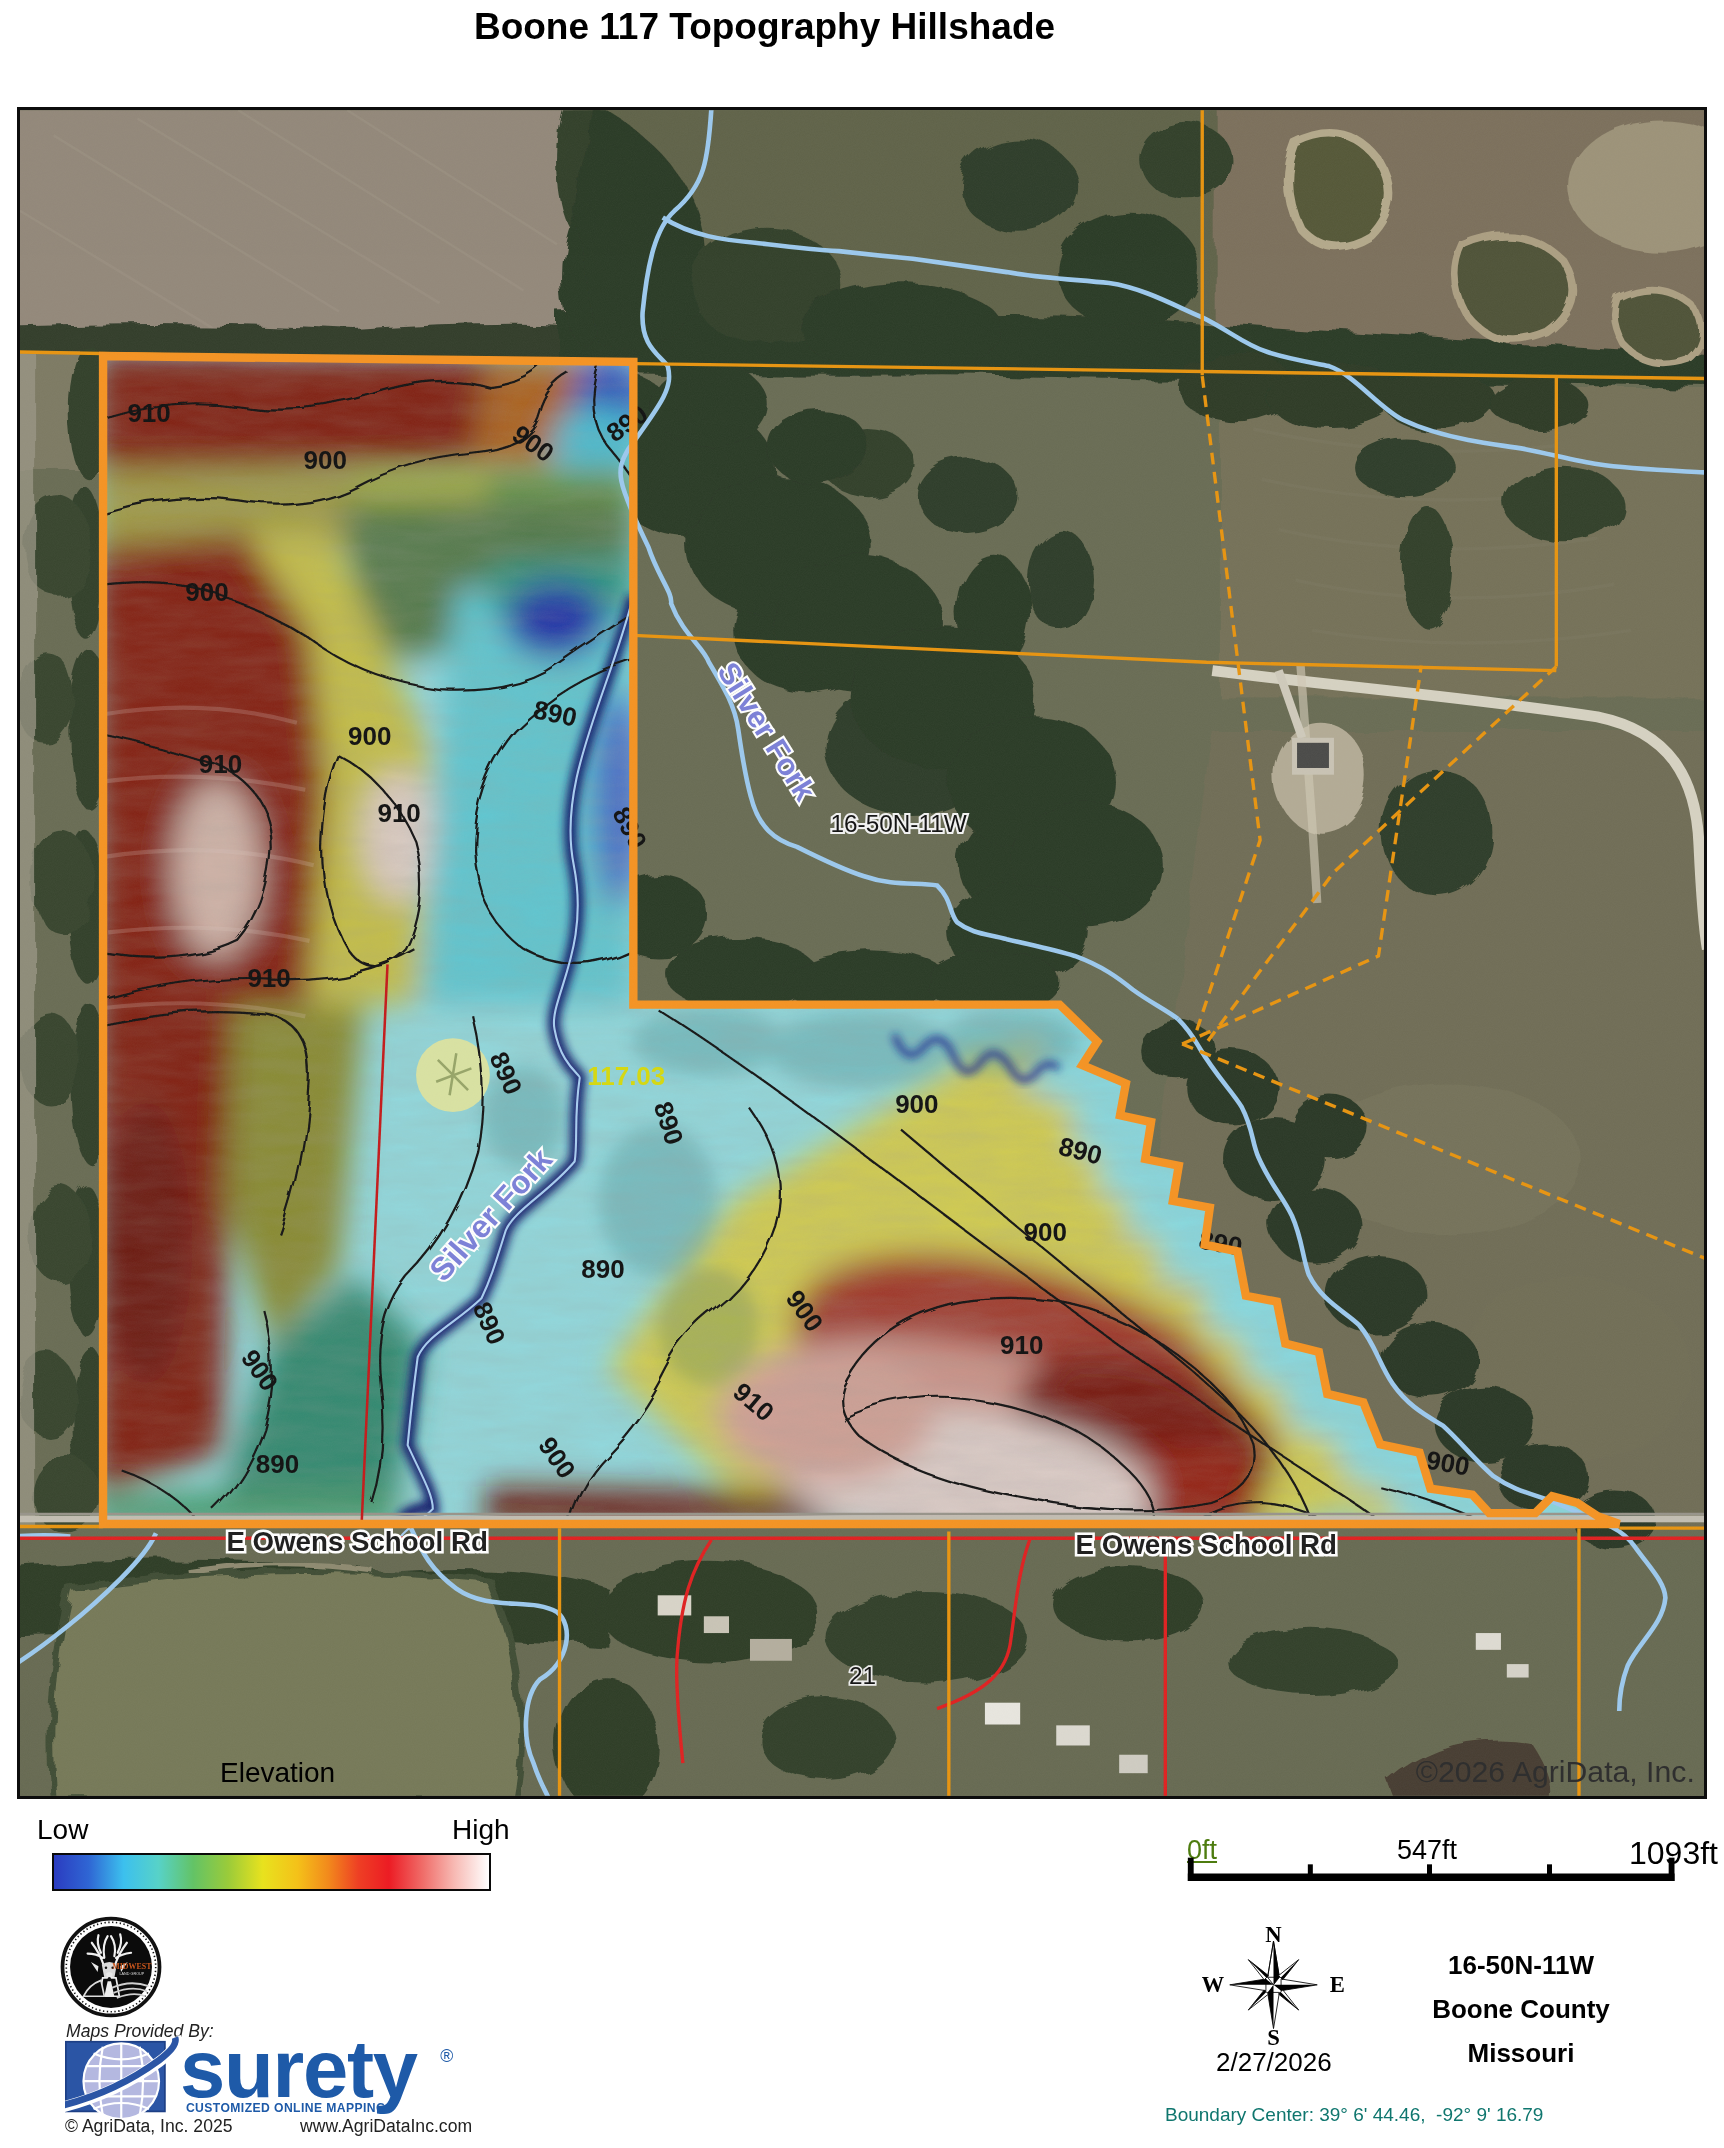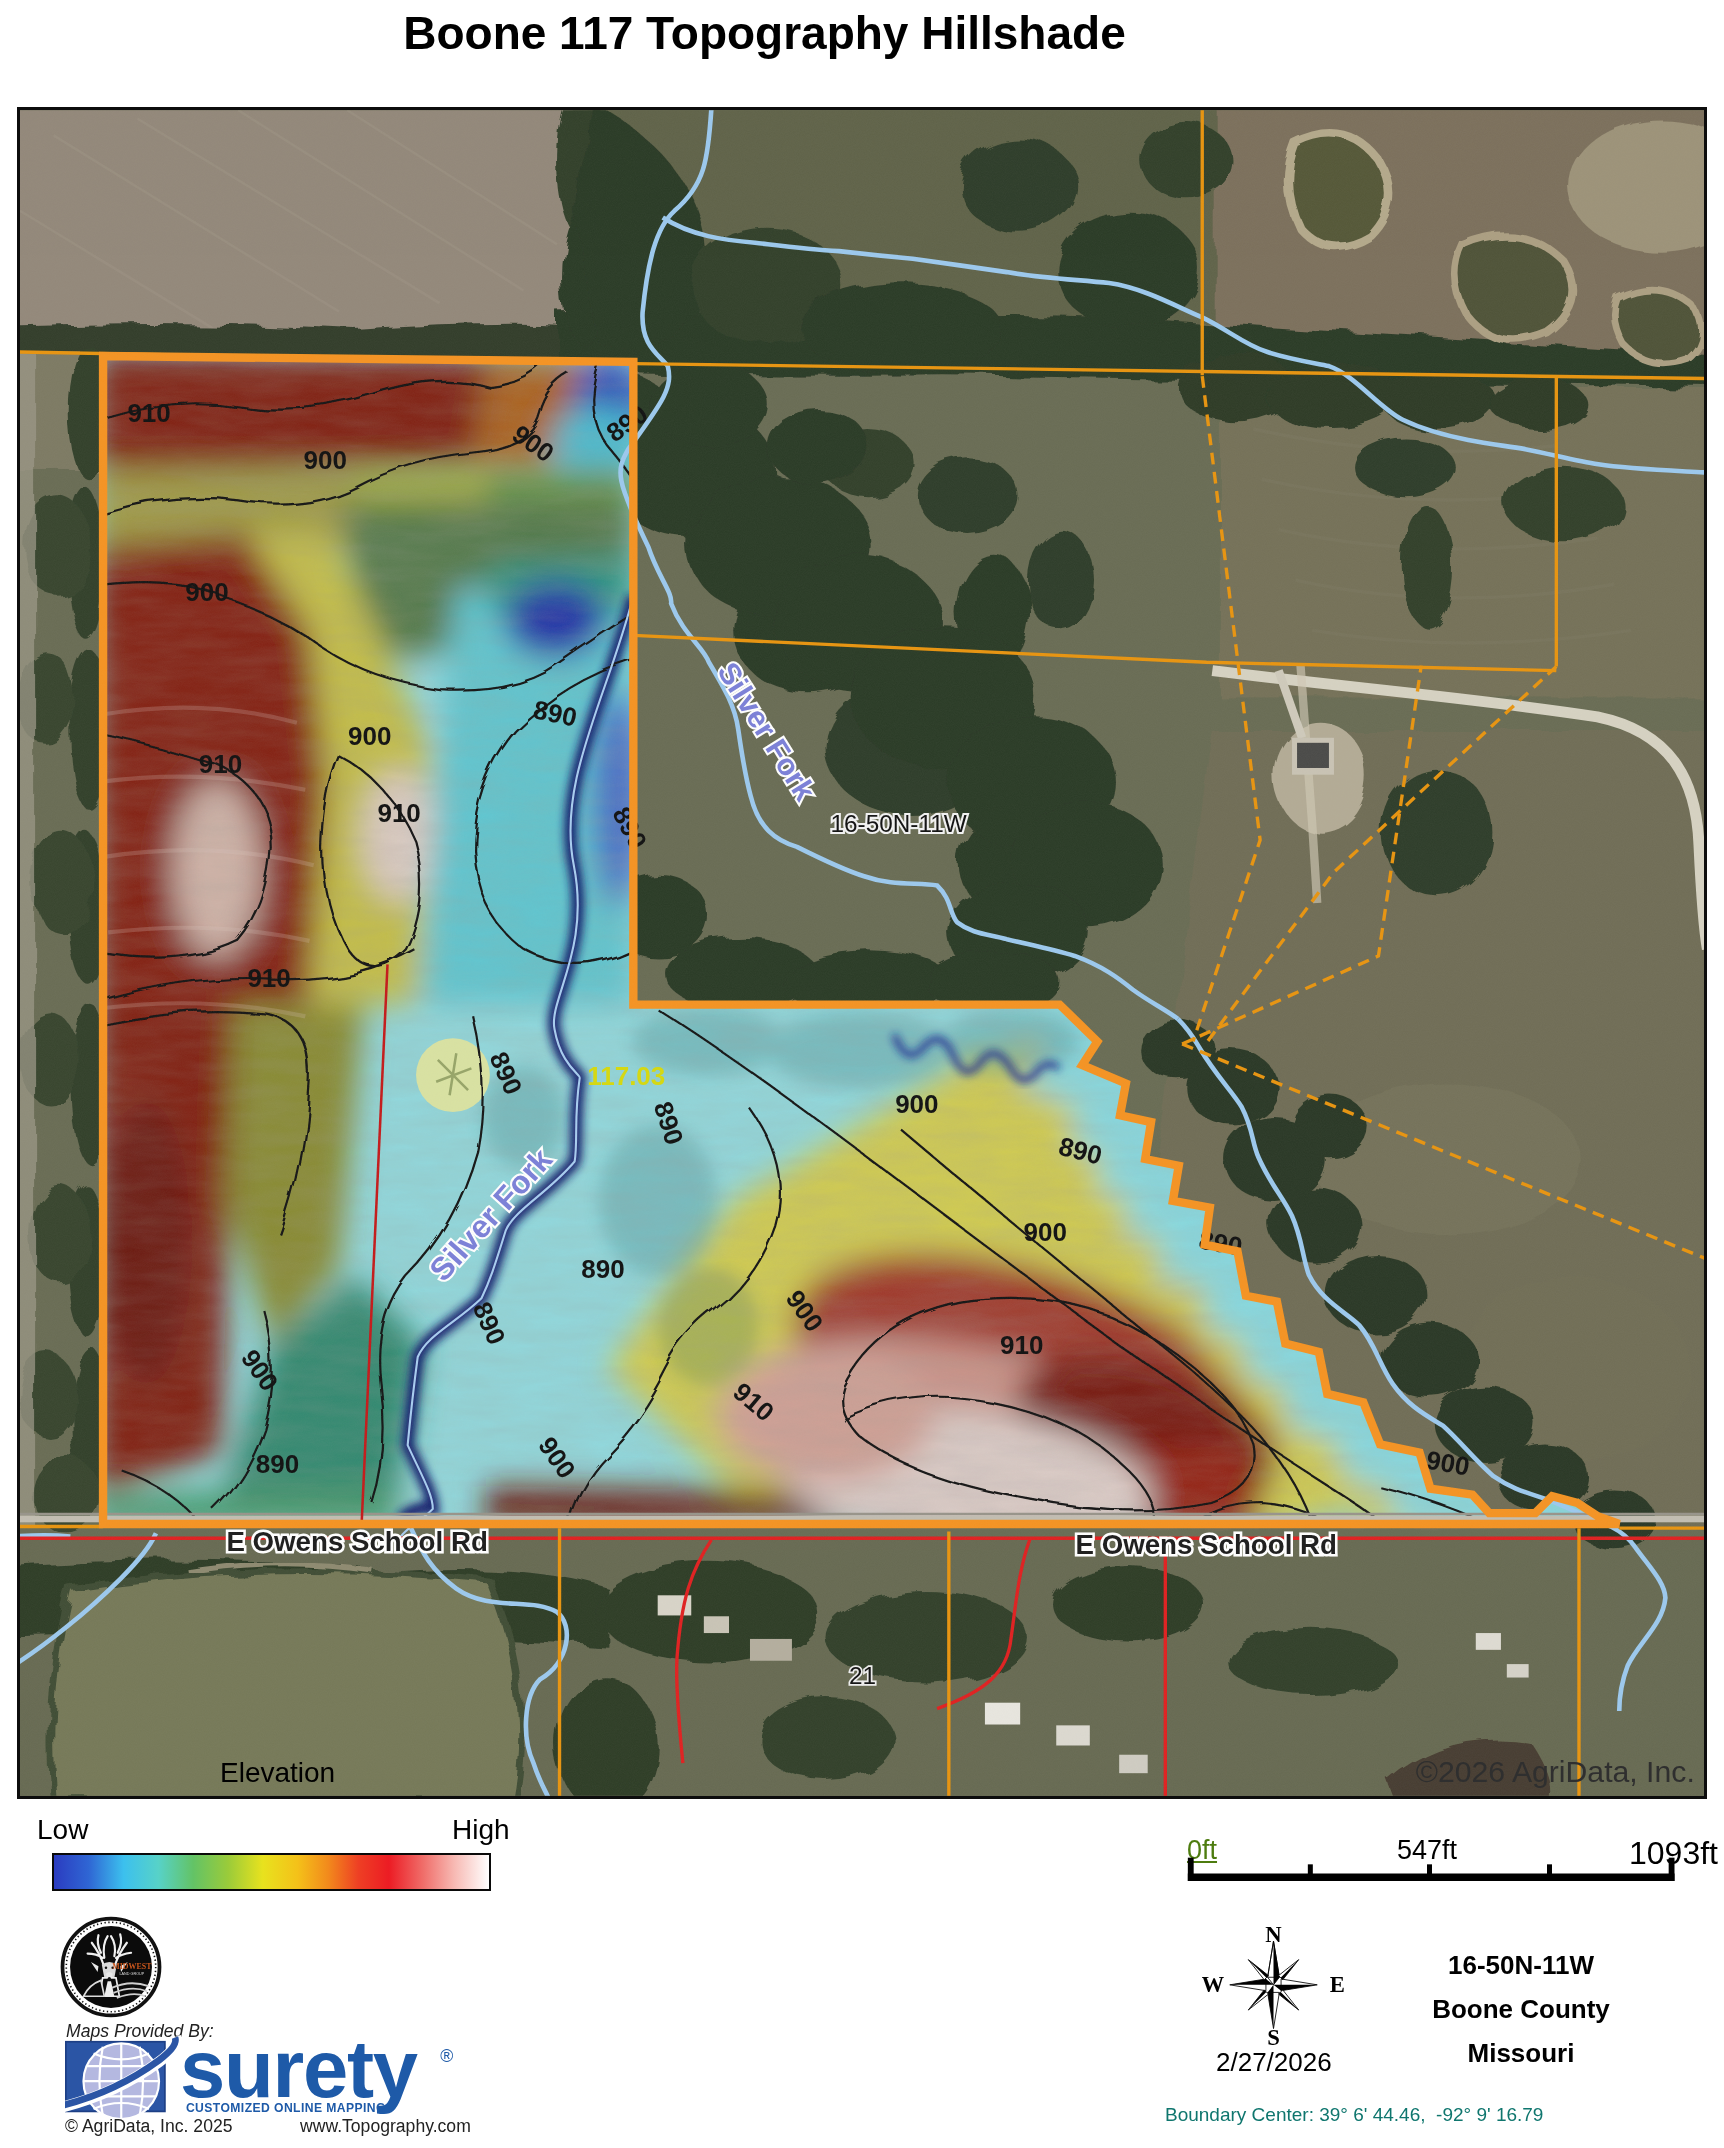--- a/index.html
+++ b/index.html
@@ -4,21 +4,21 @@
 <style>
   html,body{margin:0;padding:0;background:#ffffff;width:1724px;height:2148px;
     font-family:"Liberation Sans", sans-serif;}
   #page{position:relative;width:1724px;height:2148px;overflow:hidden;}
   .abs{position:absolute;}
 </style>
 </head>
 <body>
 <div id="page">
 
-  <div class="abs" style="left:0;top:5.9px;width:1529px;text-align:center;font-size:46px;font-weight:bold;color:#000;">Boone 117 Topography Hillshade</div>
+  <div class="abs" style="left:0;top:5.9px;width:1529px;text-align:center;font-size:37px;font-weight:bold;color:#000;">Boone 117 Topography Hillshade</div>
 
   <div class="abs" style="left:17px;top:107px;width:1684px;height:1686px;border:3.4px solid #0d0d0d;background:#6a6d55;">
     <svg width="1684" height="1686" viewBox="0 0 2007 2009">
     <defs>
       <filter id="blur18" x="-20%" y="-20%" width="140%" height="140%">
             <feGaussianBlur stdDeviation="18"></feGaussianBlur>
           </filter>
       <filter id="blur10" x="-20%" y="-20%" width="140%" height="140%">
             <feGaussianBlur stdDeviation="10"></feGaussianBlur>
           </filter>
@@ -442,21 +442,21 @@
     </g>
     <path d="M-4,86 Q60,70 112,32 Q136,14 132,2" stroke="#ffffff" stroke-width="13" fill="none"></path>
     <path d="M-4,84 Q60,68 112,30 Q135,13 131,3" stroke="#2b55a5" stroke-width="8" fill="none"></path>
     <text x="137" y="74" font-size="97" font-weight="bold" fill="#1e5aa8" style="letter-spacing:-1.5px;">surety</text>
     <text x="447" y="32" font-size="21" fill="#1e5aa8">®</text>
     <text x="144" y="92" font-size="14.5" font-weight="bold" fill="#1e5aa8" style="letter-spacing:0.5px;">CUSTOMIZED ONLINE MAPPING</text>
   </svg>
 
   <div class="abs" style="left:65px;top:2116px;font-size:17.6px;color:#222;">© AgriData, Inc. 2025</div>
 
-  <div class="abs" style="left:300px;top:2116px;font-size:17.6px;color:#222;">www.Topography.com</div>
+  <div class="abs" style="left:300px;top:2116px;font-size:17.6px;color:#222;">www.AgriDataInc.com</div>
 
 
   <div class="abs" style="left:1187px;top:1835px;font-size:27px;color:#4d7c0f;text-decoration:underline;">0ft</div>
   <div class="abs" style="left:1397px;top:1835px;font-size:27px;color:#000;">547ft</div>
   <div class="abs" style="left:1593px;top:1835px;font-size:32px;color:#000;margin-left:36px;">1093ft</div>
 
   <svg class="abs" style="left:1186px;top:1856px;" width="492" height="25" viewBox="0 0 586 30">
     <rect x="0" y="21" width="584" height="9" fill="#000"></rect>
     <rect x="0" y="2" width="7" height="28" fill="#000"></rect>
     <rect x="577" y="2" width="7" height="28" fill="#000"></rect>

